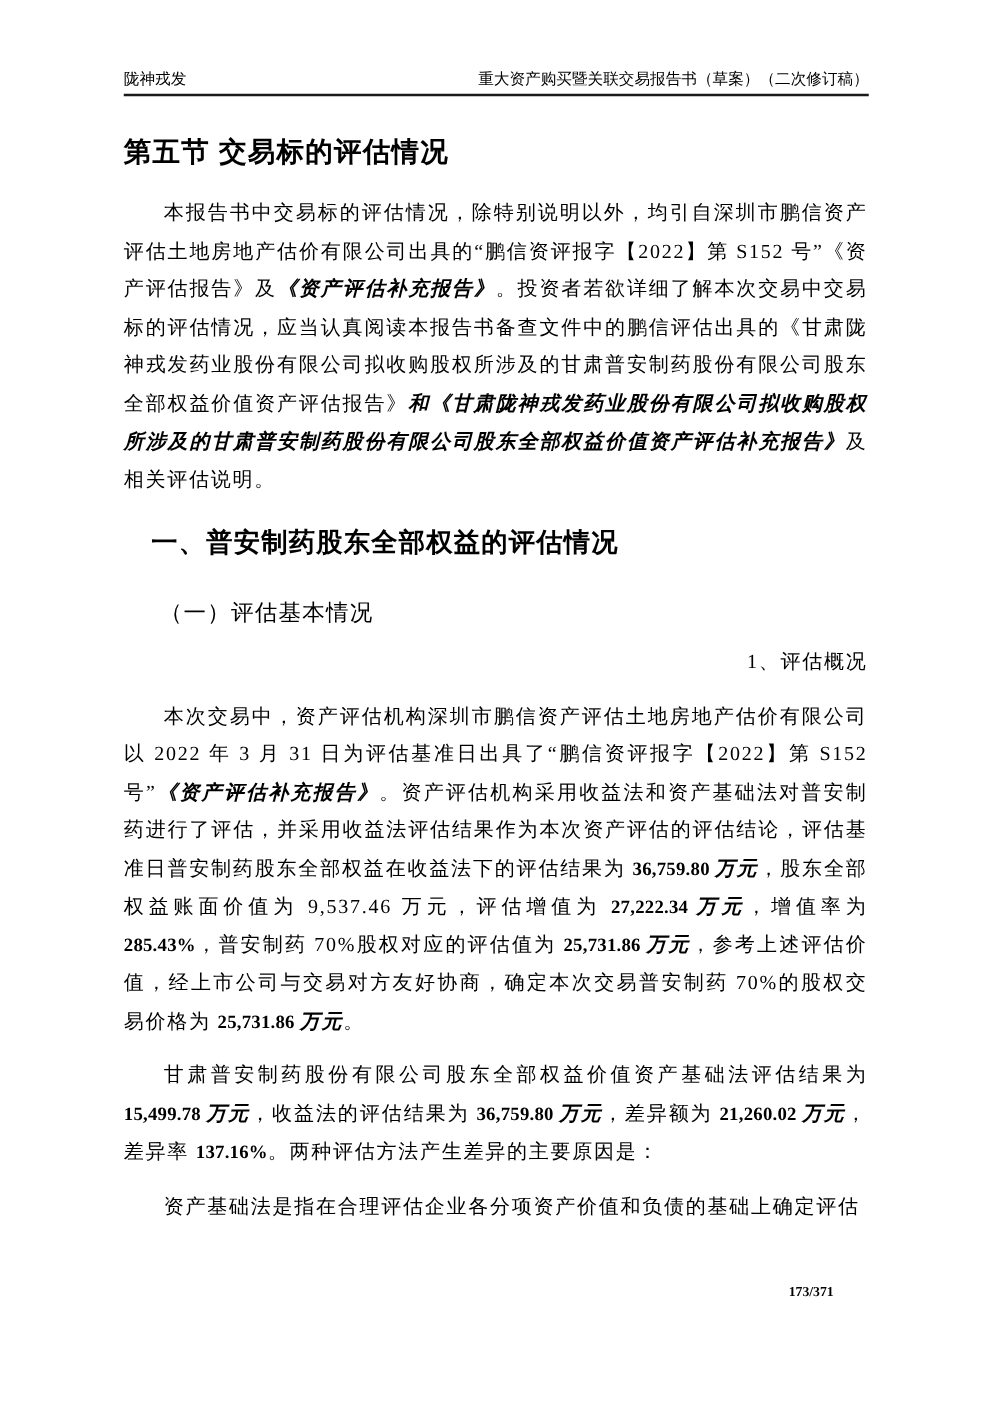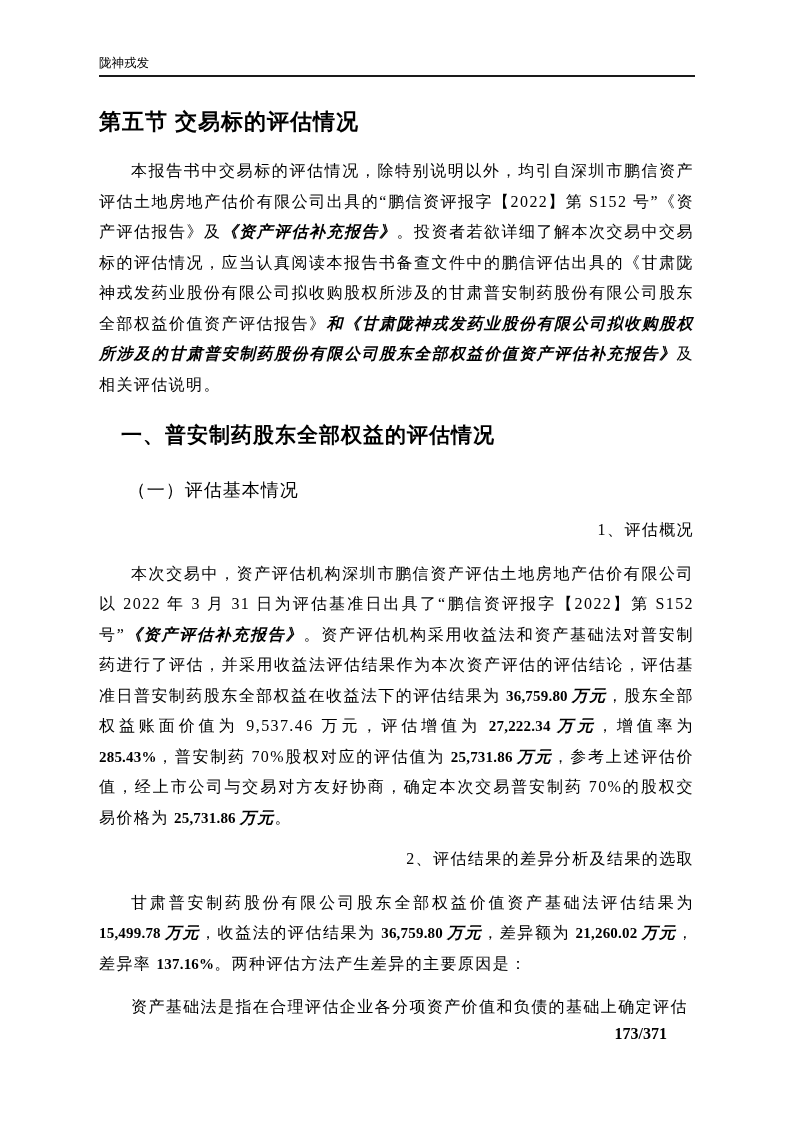--- a/index.html
+++ b/index.html
@@ -85,43 +85,43 @@
     font-size: 15px;
     letter-spacing: 0.2px;
   }
   .run-bold-italic { font-weight: bold; font-style: italic; }
   
   .page-footer {
     position: absolute;
     top: 1026px;
     right: 126px;
     font-weight: bold;
-    font-size: 16px;
+    font-size: 11px;
     line-height: 16px;
     font-family: "Liberation Serif", "DejaVu Serif", serif;
   }
 </style>
 </head>
 <body>
 
 <div class="page">
 
   <div class="page-header">
     <span>陇神戎发</span>
+    <span>重大资产购买暨关联交易报告书（草案）（二次修订稿）</span>
   </div>
 
   <div class="content">
     <h1 class="doc-title">第五节 交易标的评估情况</h1>
     <div>
         <p class="paragraph"><span class="run-normal">本报告书中交易标的评估情况，除特别说明以外，均引自深圳市鹏信资产评估土地房地产估价有限公司出具的“鹏信资评报字【2022】第 S152 号”《资产评估报告》及</span><span class="run-bold-italic">《资产评估补充报告》</span><span class="run-normal">。投资者若欲详细了解本次交易中交易标的评估情况，应当认真阅读本报告书备查文件中的鹏信评估出具的《甘肃陇神戎发药业股份有限公司拟收购股权所涉及的甘肃普安制药股份有限公司股东全部权益价值资产评估报告》</span><span class="run-bold-italic">和《甘肃陇神戎发药业股份有限公司拟收购股权所涉及的甘肃普安制药股份有限公司股东全部权益价值资产评估补充报告》</span><span class="run-normal">及相关评估说明。</span></p>
         <h2 class="heading1">一、普安制药股东全部权益的评估情况</h2>
         <h3 class="heading2">（一）评估基本情况</h3>
         <p class="subheading">1、评估概况</p>
         <p class="paragraph"><span class="run-normal">本次交易中，资产评估机构深圳市鹏信资产评估土地房地产估价有限公司以 2022 年 3 月 31 日为评估基准日出具了“鹏信资评报字【2022】第 S152 号”</span><span class="run-bold-italic">《资产评估补充报告》</span><span class="run-normal">。资产评估机构采用收益法和资产基础法对普安制药进行了评估，并采用收益法评估结果作为本次资产评估的评估结论，评估基准日普安制药股东全部权益在收益法下的评估结果为 </span><span class="run-bold">36,759.80 </span><span class="run-bold-italic">万元</span><span class="run-normal">，股东全部权益账面价值为 9,537.46 万元，评估增值为 </span><span class="run-bold">27,222.34 </span><span class="run-bold-italic">万元</span><span class="run-normal">，增值率为 </span><span class="run-bold">285.43%</span><span class="run-normal">，普安制药 70%股权对应的评估值为 </span><span class="run-bold">25,731.86 </span><span class="run-bold-italic">万元</span><span class="run-normal">，参考上述评估价值，经上市公司与交易对方友好协商，确定本次交易普安制药 70%的股权交易价格为 </span><span class="run-bold">25,731.86 </span><span class="run-bold-italic">万元</span><span class="run-normal">。</span></p>
-        <p class="subheading">2、评估结果的差异分析及结果的选取</p>
         <p class="paragraph"><span class="run-normal">甘肃普安制药股份有限公司股东全部权益价值资产基础法评估结果为 </span><span class="run-bold">15,499.78 </span><span class="run-bold-italic">万元</span><span class="run-normal">，收益法的评估结果为 </span><span class="run-bold">36,759.80 </span><span class="run-bold-italic">万元</span><span class="run-normal">，差异额为 </span><span class="run-bold">21,260.02 </span><span class="run-bold-italic">万元</span><span class="run-normal">，差异率 </span><span class="run-bold">137.16%</span><span class="run-normal">。两种评估方法产生差异的主要原因是：</span></p>
         <p class="paragraph"><span class="run-normal">资产基础法是指在合理评估企业各分项资产价值和负债的基础上确定评估</span></p>
       </div>
   </div>
 
   <div class="page-footer">173/371</div>
 
 </div>
 
 </body></html>

